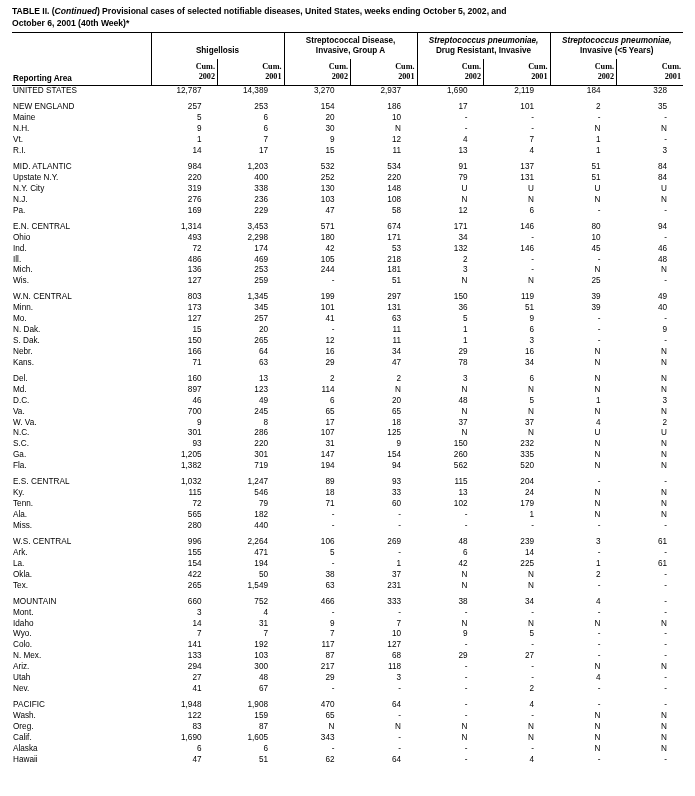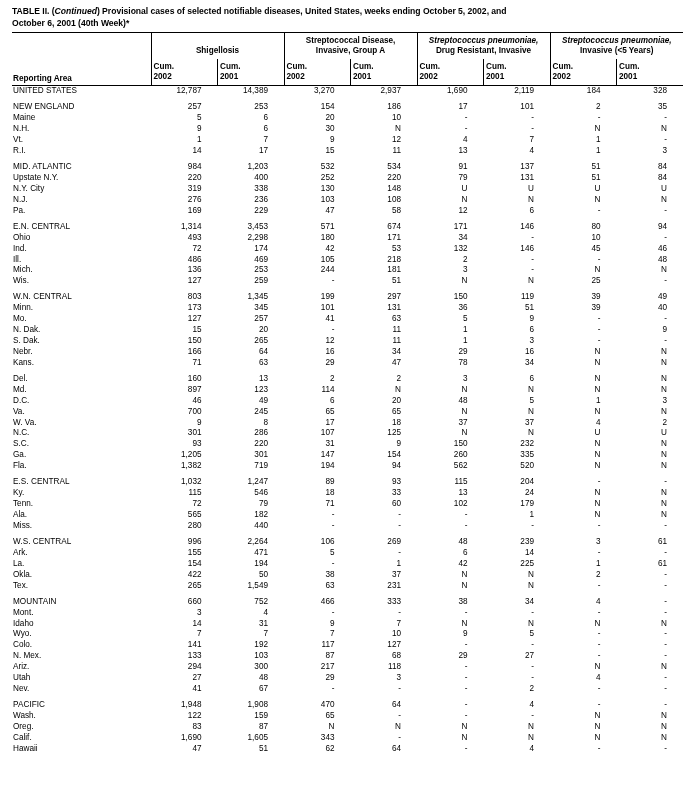--- a/index.html
+++ b/index.html
@@ -52,24 +52,25 @@
   .hdr-rule-bot  { border-bottom: 1.4px solid #000; }
 
   th.grp {
     line-height: 10.2px;
     padding: 3px 2px 2.5px 2px;
     border-left: 0.9px solid #000;
   }
   th.grp .ital { font-style: italic; }
 
   th.sub {
-    text-align: left;
+    text-align: right;
     line-height: 10.2px;
     padding: 3px 2px 2.5px 2px;
     border-left: 0.9px solid #000;
+    font-family: Liberation Serif, serif;
   }
   th.area-blank {
     border-left: none;
   }
   th.area-lbl {
     text-align: left;
     vertical-align: bottom;
     padding: 0 0 2.5px 1px;
     border-left: none;
   }
@@ -813,20 +814,31 @@
           <td class="num">1,690</td>
           <td class="num">1,605</td>
           <td class="num">343</td>
           <td class="num">-</td>
           <td class="num">N</td>
           <td class="num">N</td>
           <td class="num">N</td>
           <td class="num">N</td>
         </tr>
         <tr class="state">
+          <td class="area">Alaska</td>
+          <td class="num">6</td>
+          <td class="num">6</td>
+          <td class="num">-</td>
+          <td class="num">-</td>
+          <td class="num">-</td>
+          <td class="num">-</td>
+          <td class="num">N</td>
+          <td class="num">N</td>
+        </tr>
+        <tr class="state">
           <td class="area">Hawaii</td>
           <td class="num">47</td>
           <td class="num">51</td>
           <td class="num">62</td>
           <td class="num">64</td>
           <td class="num">-</td>
           <td class="num">4</td>
           <td class="num">-</td>
           <td class="num">-</td>
         </tr>

